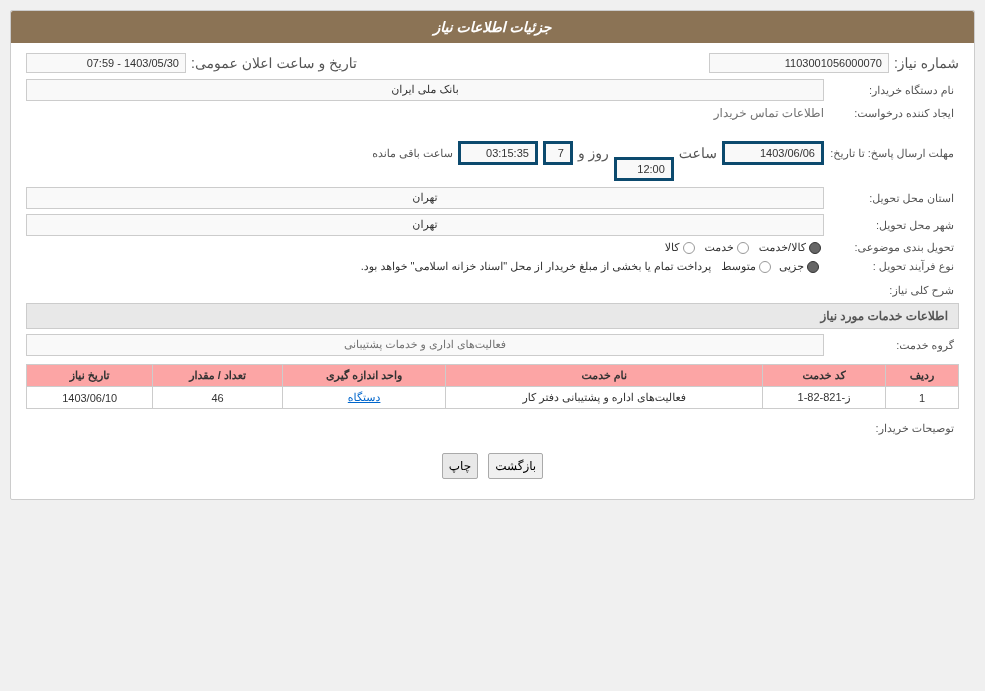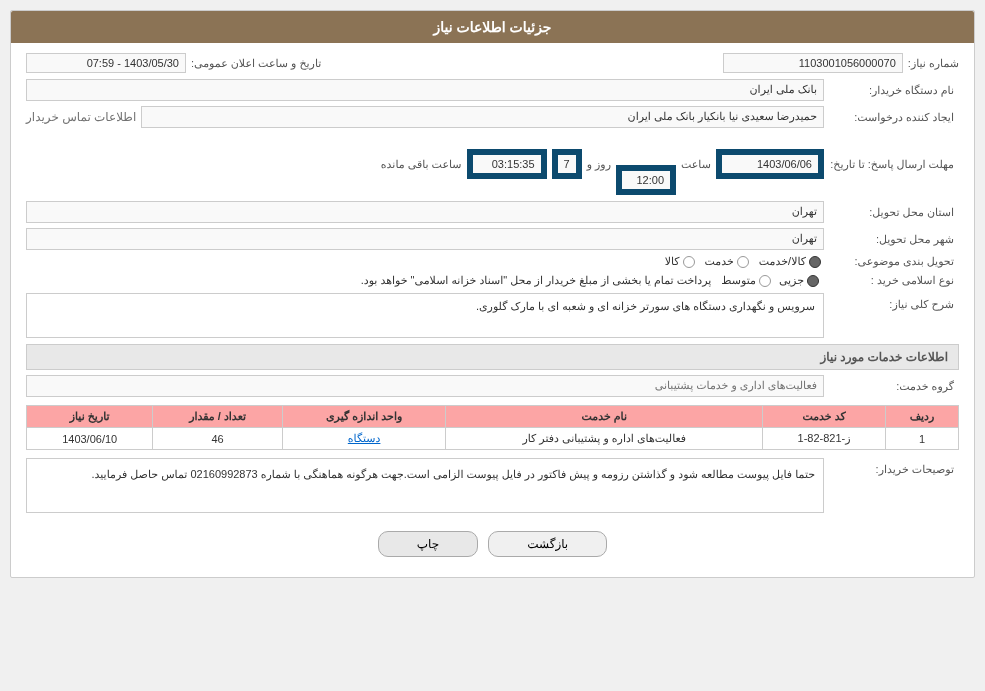--- a/index.html
+++ b/index.html
@@ -22,20 +22,21 @@
       border-radius: 2px;
     }
     .header-bar {
       background: #8B7355;
       color: #fff;
       text-align: center;
       padding: 8px 10px;
       font-size: 14px;
       font-weight: bold;
       border-radius: 2px 2px 0 0;
+      font-style: italic;
     }
     .content-area {
       padding: 10px 15px;
     }
     .field-row {
       display: flex;
       align-items: center;
       margin-bottom: 5px;
       gap: 5px;
     }
@@ -47,47 +48,48 @@
       text-align: right;
       padding-right: 5px;
     }
     .field-value {
       background: #f9f9f9;
       border: 1px solid #ccc;
       padding: 3px 6px;
       font-size: 11px;
       min-height: 22px;
       flex: 1;
+      text-align: center;
     }
     .top-info-row {
       display: flex;
       align-items: center;
       margin-bottom: 6px;
       gap: 5px;
     }
     .info-label {
-      font-size: 11px;
+      font-size: 14px;
       color: #555;
       white-space: nowrap;
     }
     .info-value {
       background: #f9f9f9;
       border: 1px solid #ccc;
       padding: 3px 6px;
       font-size: 11px;
     }
     .date-row {
       display: flex;
       align-items: center;
       gap: 5px;
       margin-bottom: 6px;
     }
     .small-box {
       background: #f9f9f9;
-      border: 6px solid #0c4a6e;
+      border: 3px solid #0c4a6e;
       padding: 3px 6px;
       font-size: 11px;
       min-height: 22px;
     }
     .link-style {
       color: #737373;
       cursor: pointer;
     }
     .classification-row {
       display: flex;
@@ -165,25 +167,25 @@
       text-decoration: underline;
       cursor: pointer;
     }
     .button-row {
       display: flex;
       justify-content: center;
       gap: 10px;
       padding: 10px;
     }
     .btn {
-      padding: 5px 38px;
+      padding: 5px 6px;
       font-size: 12px;
       cursor: pointer;
       border: 1px solid #aaa;
-      border-radius: 10px;
+      border-radius: 2px;
     }
     .btn-primary {
       background: #e8e8e8;
     }
     .btn-back {
       background: #f0f0f0;
     }
     .remaining-label {
       font-size: 11px;
       color: #555;
@@ -207,21 +209,20 @@
         <span class="info-value" style="min-width:160px;">1403/05/30 - 07:59</span>
       </div>
 
       <div class="field-row">
         <span class="field-label">نام دستگاه خریدار:</span>
         <span class="field-value">بانک ملی ایران</span>
       </div>
 
       <div class="field-row">
         <span class="field-label">ایجاد کننده درخواست:</span>
-        <span class="field-value">حمیدرضا سعیدی نیا بانکیار بانک ملی ایران</span>
         <span class="link-style">اطلاعات تماس خریدار</span>
       </div>
 
       <div class="date-row">
         <span class="field-label">مهلت ارسال پاسخ: تا تاریخ:</span>
         <span class="small-box" style="min-width:90px;padding-left:35px;">1403/06/06</span>
         <span class="info-label">ساعت</span>
         <span class="small-box" style="min-width:60px;margin-top:32px;">12:00</span>
         <span class="info-label">روز و</span>
         <span class="small-box" style="min-width:30px;">7</span>
@@ -251,37 +252,36 @@
             <span>خدمت</span>
           </div>
           <div class="radio-item">
             <span class="radio-circle"></span>
             <span>کالا</span>
           </div>
         </div>
       </div>
 
       <div class="process-row">
-        <span class="field-label">نوع اسلامی خرید :</span>
+        <span class="field-label">نوع فرآیند تحویل :</span>
         <div class="process-options">
           <div class="radio-item">
             <span class="radio-circle selected"></span>
             <span>جزیی</span>
           </div>
           <div class="radio-item">
             <span class="radio-circle"></span>
             <span>متوسط</span>
           </div>
         </div>
         <span class="process-text">پرداخت تمام یا بخشی از مبلغ خریدار از محل "اسناد خزانه اسلامی" خواهد بود.</span>
       </div>
 
       <div style="display:flex; gap:5px; align-items:flex-start; margin-bottom:6px;">
         <span class="field-label" style="padding-top:5px;">شرح کلی نیاز:</span>
-        <div style="flex:1; border:1px solid #ccc; padding:6px 8px; min-height:45px; background:#fff; font-size:11px; direction:rtl;">سرویس و نگهداری دستگاه های سورتر خزانه ای و شعبه ای با مارک گلوری.</div>
       </div>
 
       <div class="section-header">اطلاعات خدمات مورد نیاز</div>
 
       <div class="field-row" style="margin-bottom:8px;">
         <span class="field-label">گروه خدمت:</span>
         <span class="field-value link-style">فعالیت‌های اداری و خدمات پشتیبانی</span>
       </div>
 
       <table class="services-table">
@@ -302,21 +302,20 @@
               <td>فعالیت‌های اداره و پشتیبانی دفتر کار</td>
               <td class="link-cell">دستگاه</td>
               <td>46</td>
               <td>1403/06/10</td>
             </tr>
           </tbody>
       </table>
 
       <div style="display:flex; gap:5px; align-items:flex-start; margin-top:8px; margin-bottom:8px;">
         <span class="field-label" style="padding-top:5px;">توصیحات خریدار:</span>
-        <div style="flex:1; border:1px solid #ccc; padding:6px 8px; min-height:55px; background:#fff; font-size:11px; direction:rtl; line-height:1.7;">حتما فایل پیوست مطالعه شود و گذاشتن  رزومه و پیش فاکتور در فایل پیوست الزامی است.جهت هرگونه هماهنگی با شماره 02160992873 تماس حاصل فرمایید.</div>
       </div>
 
       <div class="button-row">
         <button class="btn btn-back">بازگشت</button>
         <button class="btn btn-primary">چاپ</button>
       </div>
 
     </div>
   </div>
 </div>

